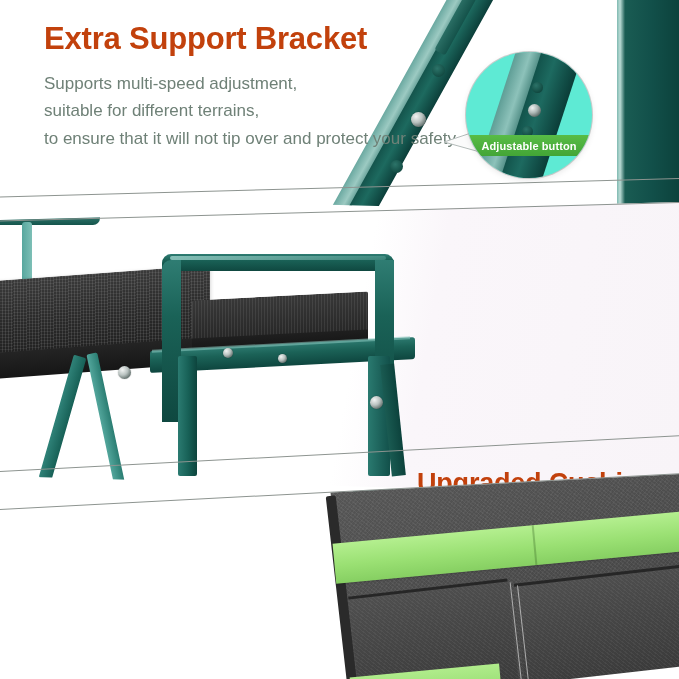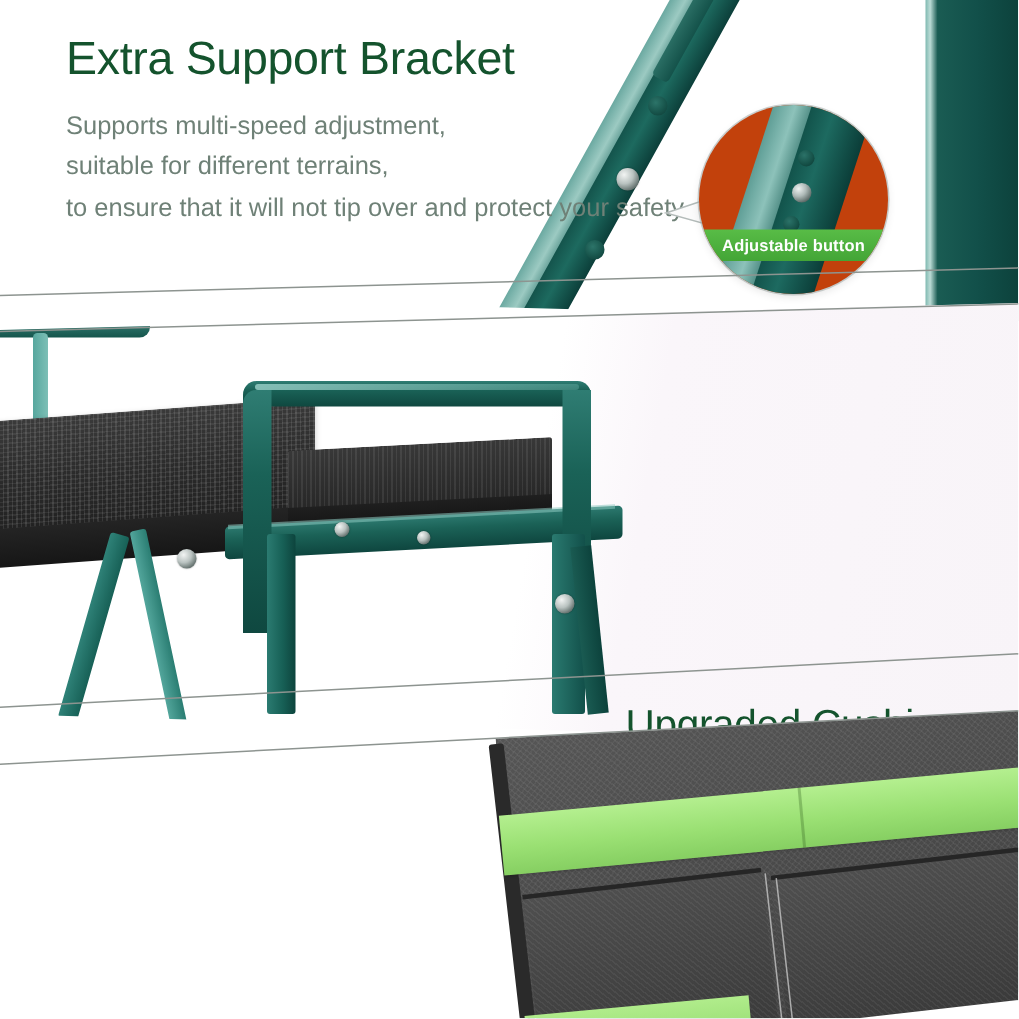--- a/index.html
+++ b/index.html
@@ -18,21 +18,21 @@
 
   
   .divider{position:absolute;left:-20px;width:720px;height:1px;background:#8d9490;transform-origin:left center;z-index:40;}
   #div1{top:197px;transform:rotate(-1.55deg);}
   #div2{top:221px;transform:rotate(-1.55deg);}
   #div3{top:472px;transform:rotate(-3.0deg);}
   #div4{top:510px;transform:rotate(-3.0deg);}
 
   
   .tblock{position:absolute;z-index:30;}
-  .heading{color:#14532d;font-weight:normal;letter-spacing:-.2px;line-height:1.12;white-space:pre-line;}
+  .heading{color:#c2410c;font-weight:bold;letter-spacing:-.2px;line-height:1.12;white-space:pre-line;}
   .body{color:#6f8177;line-height:1.62;white-space:pre-line;}
 
   #t1{left:44px;top:22px;}
   #t1 .heading{font-size:31px;}
   #t1 .body{font-size:17px;margin-top:13px;}
 
   #t2{left:417px;top:272px;}
   #t2 .heading{font-size:27px;}
 
   
@@ -42,21 +42,21 @@
   #p1-legB{left:412px;top:-74px;width:26px;height:340px;transform:rotate(29deg);background:linear-gradient(90deg,#14544c 0%,#1d6a5f 40%,#0c3f3a 100%);}
   #p1-legC{left:470px;top:-88px;width:12px;height:150px;transform:rotate(29deg);background:linear-gradient(90deg,#2a6e64,#14524a);}
 
   .bolt{position:absolute;border-radius:50%;background:radial-gradient(circle at 34% 30%,#f2f4f3 0%,#b9c2c0 42%,#6d7a77 72%,#37423f 100%);box-shadow:0 0 1px rgba(0,0,0,.5);}
   .dimple{position:absolute;border-radius:50%;background:radial-gradient(circle at 40% 34%,#2c7469 0%,#18554c 55%,#0d3b35 100%);}
 
   
   #p1-post{position:absolute;right:0;top:-6px;width:62px;height:250px;background:linear-gradient(90deg,#7fb9b1 0%,#bcdcd6 5%,#1a5c53 13%,#12504a 55%,#0c423c 100%);}
 
   
-  #callout{position:absolute;left:466px;top:70px;width:126px;height:126px;border-radius:50%;overflow:hidden;background:#c2410c;box-shadow:0 0 0 1px rgba(160,170,168,.55),0 2px 6px rgba(0,0,0,.10);z-index:34;}
+  #callout{position:absolute;left:466px;top:52px;width:126px;height:126px;border-radius:50%;overflow:hidden;background:#5eead4;box-shadow:0 0 0 1px rgba(160,170,168,.55),0 2px 6px rgba(0,0,0,.10);z-index:34;}
   #callout .zleg1{position:absolute;left:26px;top:-30px;width:26px;height:210px;transform:rotate(18deg);background:linear-gradient(90deg,#5f9e96,#8dc2ba 55%,#4d8a82);}
   #callout .zleg2{position:absolute;left:52px;top:-34px;width:40px;height:218px;transform:rotate(18deg);background:linear-gradient(90deg,#12534b 0%,#1d6a60 38%,#0b3d38 100%);}
   #callout .zbolt{position:absolute;width:13px;height:13px;border-radius:50%;background:radial-gradient(circle at 34% 30%,#eef2f1 0%,#aeb9b7 40%,#5d6b68 75%,#2b3532 100%);}
   #callout .zdimple{position:absolute;width:11px;height:11px;border-radius:50%;background:radial-gradient(circle at 38% 32%,#2b7268 0%,#155047 60%,#0a3630 100%);}
   #banner{position:absolute;left:0;right:0;bottom:22px;height:21px;background:linear-gradient(180deg,#58bc46 0%,#43a536 100%);display:flex;align-items:center;justify-content:center;}
   #banner span{color:#fff;font-size:11px;font-weight:bold;letter-spacing:.1px;}
   #callout-tail{position:absolute;left:440px;top:128px;width:40px;height:26px;z-index:33;}
 
   
   .tube{position:absolute;}

